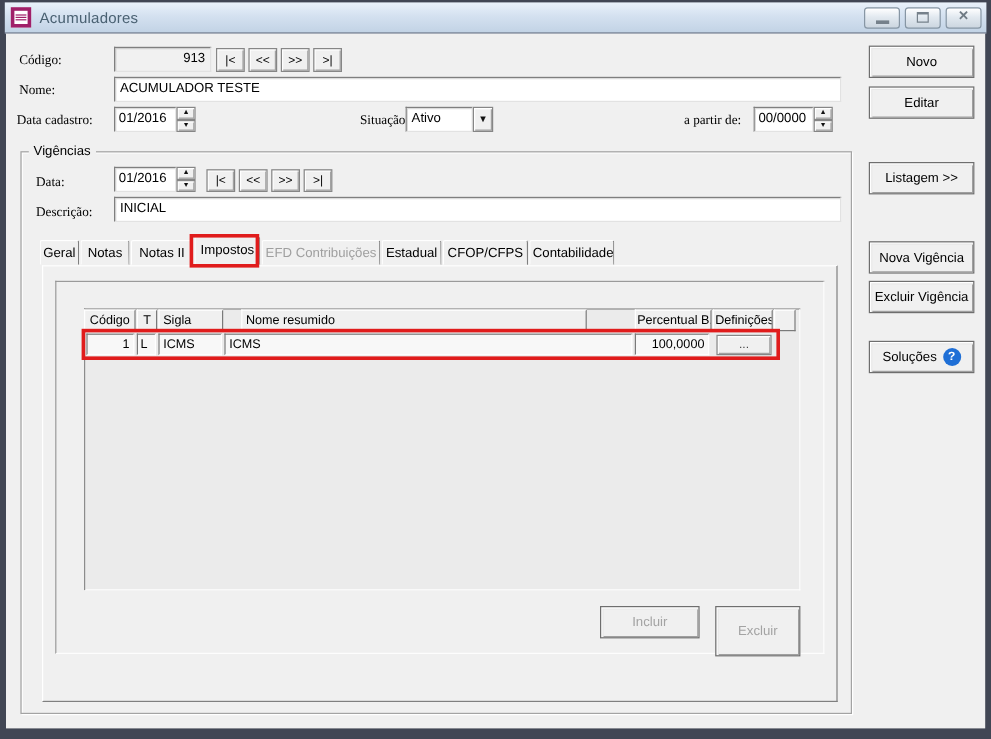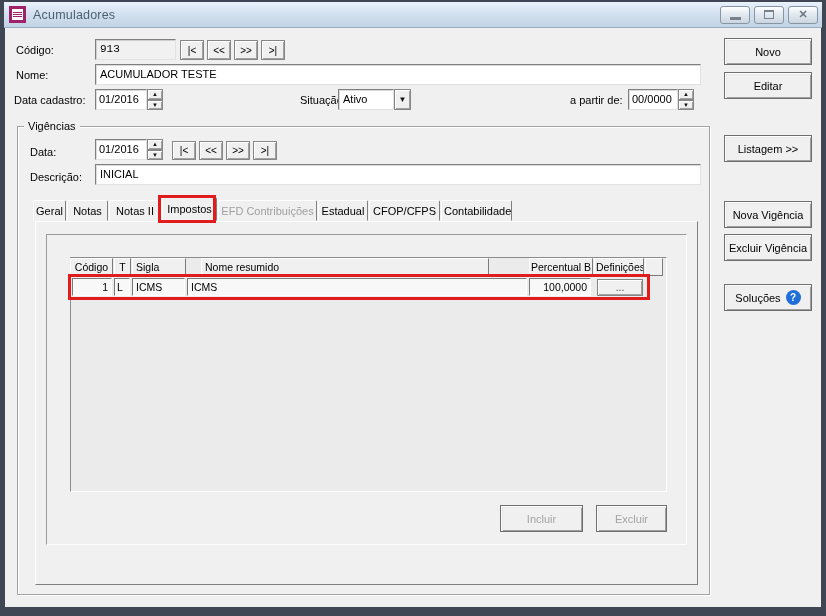--- a/index.html
+++ b/index.html
@@ -36,29 +36,29 @@
     width: 30px; height: 18px; border: 1px solid #8796a4; border-radius: 3px;
     background: linear-gradient(#ffffff, #e2e9f0 45%, #ccd6e0);
     display: flex; align-items: center; justify-content: center;
     color: #6f7a84; font-size: 10px; cursor: default;
   }
   .glyph-min { width: 11px; height: 3px; background: #76818b; margin-top: 8px; }
   .glyph-max { width: 10px; height: 9px; border: 1px solid #76818b; border-top-width: 2px; background:transparent; }
   .glyph-close { font-size: 11px; font-weight: bold; line-height: 1; }
   
   .client { position: absolute; left: 5px; top: 28px; width: 816px; height: 579px; background: #f0f0f0; }
-  .lbl { position: absolute; height: 14px; line-height: 14px; white-space: nowrap; }
+  .lbl { position: absolute; height: 14px; line-height: 14px; white-space: nowrap; font-family: Liberation Serif, serif; }
   .field {
     position: absolute; height: 21px; background: #fff;
     border: 1px solid; border-color: #7f7f7f #e2e2e2 #e2e2e2 #7f7f7f;
     box-shadow: inset 1px 1px 0 rgba(0,0,0,.14);
     padding: 0 4px; line-height: 19px; white-space: nowrap; overflow: hidden;
   }
   .field.gray { background: #f1f1f1; }
-  .field.right { text-align: left; font-family: Liberation Mono, monospace; }
+  .field.right { text-align: right; }
   .btn3d {
     background: #f0f0f0; border: 1px solid #868686;
     box-shadow: inset 1px 1px 0 #ffffff, inset -1px -1px 0 #a2a2a2;
     display: flex; align-items: center; justify-content: center;
     cursor: default; white-space: nowrap;
   }
   .navbtn { position: absolute; width: 24px; height: 20px; font-size: 10px; letter-spacing: 0; color:#000; }
   
   .spin { position: absolute; display: flex; height: 21px; }
   .spin .txt {
@@ -245,21 +245,21 @@
   <div class="rcell" style="left:114px; width:16px; padding:0 2px;">L</div>
   <div class="rcell" style="left:132px; width:53px;">ICMS</div>
   <div class="rcell" style="left:187px; width:340px;">ICMS</div>
   <div class="rcell right" style="left:529px; width:62px;">100,0000</div>
   <div class="btn3d dotsbtn">...</div>
 
   <div class="redbox" style="left:158px; top:195px; width:58px; height:28px;"></div>
   <div class="redbox" style="left:68px; top:274px; width:582px; height:26px;"></div>
 
   <div class="pushbtn disabled" style="left:500px; top:505px; width:83px; height:27px;">Incluir</div>
-  <div class="pushbtn disabled" style="left:596px; top:505px; width:71px; height:27px;">Excluir</div>
+  <div class="pushbtn disabled" style="left:596px; top:505px; width:71px; height:42px;">Excluir</div>
 
   <div class="pushbtn" style="left:724px; top:38px;  width:88px; height:27px;">Novo</div>
   <div class="pushbtn" style="left:724px; top:72px;  width:88px; height:27px;">Editar</div>
   <div class="pushbtn" style="left:724px; top:135px; width:88px; height:27px;">Listagem &gt;&gt;</div>
   <div class="pushbtn" style="left:724px; top:201px; width:88px; height:27px;">Nova Vigência</div>
   <div class="pushbtn" style="left:724px; top:234px; width:88px; height:27px;">Excluir Vigência</div>
   <div class="pushbtn" style="left:724px; top:284px; width:88px; height:27px;">
     <span>Soluções</span>
     <span class="help-circle">?</span>
   </div>

